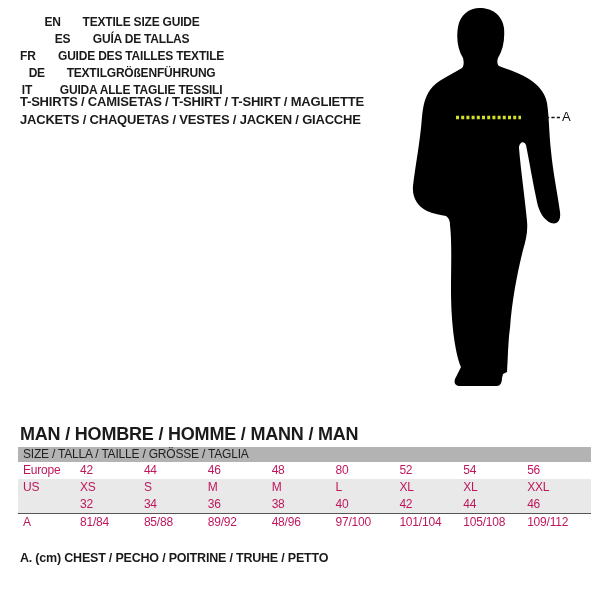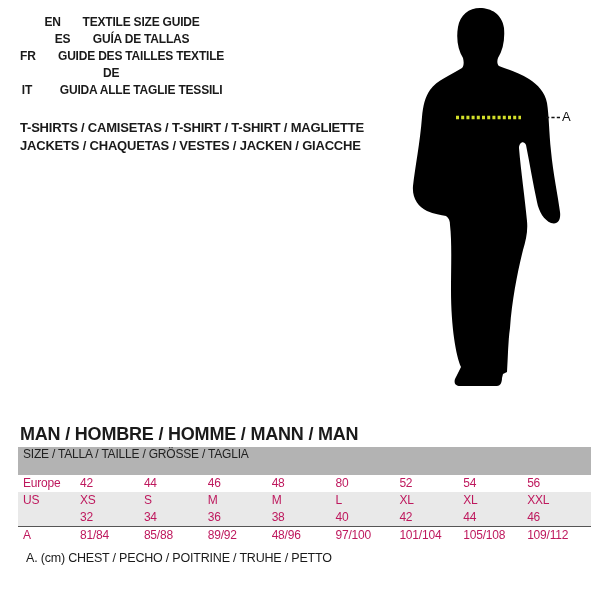--- a/index.html
+++ b/index.html
@@ -15,53 +15,53 @@
     letter-spacing: -0.2px;
   }
 
   
   .lang-list { position: absolute; left: 20px; top: 14px; }
   .lang-row { display: flex; height: 17px; line-height: 17px; justify-content: center; }
   .lang-code { width: 38px; font-size: 12px; font-weight: 700; }
   .lang-label { font-size: 12px; font-weight: 700; white-space: nowrap; }
 
   
-  .categories { position: absolute; left: 20px; top: 119px; }
+  .categories { position: absolute; left: 20px; top: 93px; }
   .category-line { font-size: 13px; font-weight: 700; line-height: 18px; white-space: nowrap; }
 
   
   .figure-svg { position: absolute; left: 0; top: 0; width: 600px; height: 420px; }
   .measure-label {
     position: absolute; left: 562px; top: 109px;
     font-size: 13px; font-weight: 400; color: #111;
   }
 
   
   .section-title {
     position: absolute; left: 20px; top: 424px;
     font-size: 18px; font-weight: 700; white-space: nowrap;
   }
 
   
   .size-table { position: absolute; left: 18px; top: 447px; width: 573px; font-size: 12px; }
   .table-header {
-    height: 28px; line-height: 15px;
+    height: 15px; line-height: 15px;
     background: #b3b3b3; color: #222222;
     padding-left: 5px; font-weight: 400; white-space: nowrap;
   }
   .t-row { display: flex; height: 17px; line-height: 17px; color: #be185d; }
   .t-row.gray { background: #e9e9e9; }
   .t-row.top-line { border-top: 1px solid #555555; height: 18px; line-height: 17px; }
   .t-label { width: 62px; padding-left: 5px; text-align: left; }
   .t-cell { flex: 1 1 0; text-align: left; }
 
   
   .footnote {
     position: absolute; left: 20px; top: 551px;
-    font-size: 12.5px; font-weight: 400; white-space: nowrap; margin-left: 6px;
+    font-size: 12.5px; font-weight: 700; white-space: nowrap;
   }
 </style>
 </head>
 <body>
 
 <div class="page">
 
   <div class="lang-list">
     <div class="lang-row">
       <span class="lang-code">EN</span>
@@ -70,20 +70,21 @@
     <div class="lang-row">
       <span class="lang-code">ES</span>
       <span class="lang-label">GUÍA DE TALLAS</span>
     </div>
     <div class="lang-row">
       <span class="lang-code">FR</span>
       <span class="lang-label">GUIDE DES TAILLES TEXTILE</span>
     </div>
     <div class="lang-row">
       <span class="lang-code">DE</span>
+      <span class="lang-label">TEXTILGRÖßENFÜHRUNG</span>
     </div>
     <div class="lang-row">
       <span class="lang-code">IT</span>
       <span class="lang-label">GUIDA ALLE TAGLIE TESSILI</span>
     </div>
   </div>
 
   <div class="categories">
     <div class="category-line">T-SHIRTS / CAMISETAS / T-SHIRT / T-SHIRT / MAGLIETTE</div>
     <div class="category-line">JACKETS / CHAQUETAS / VESTES / JACKEN / GIACCHE</div>

